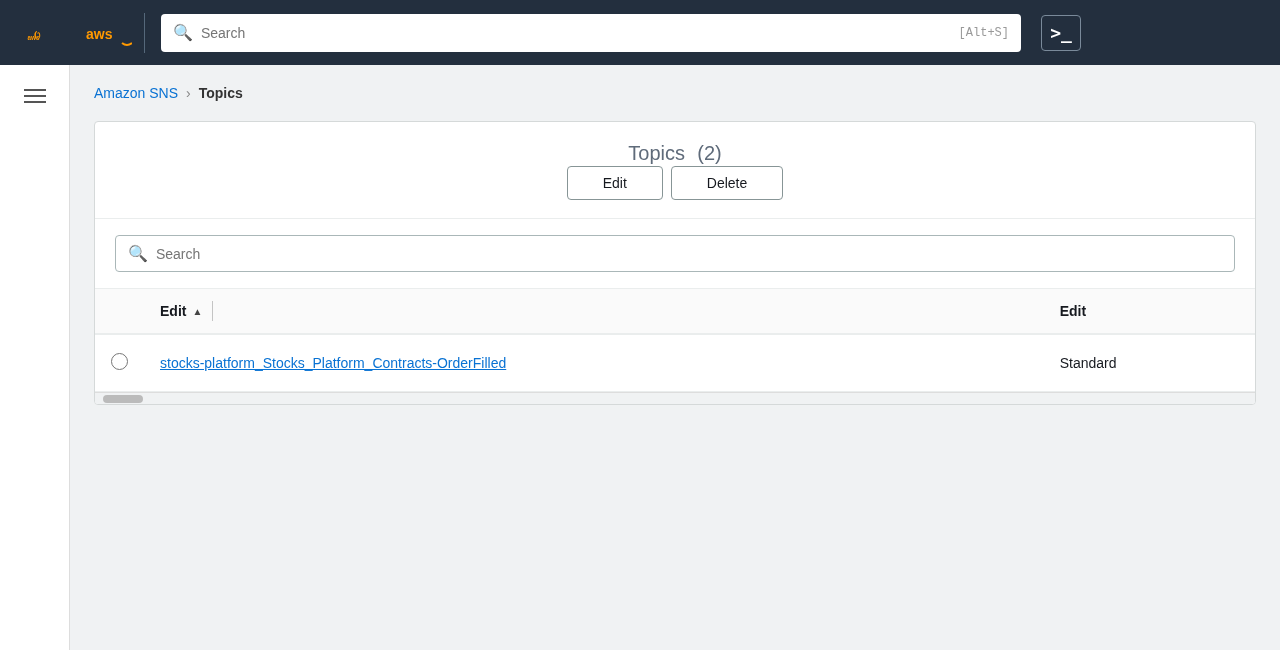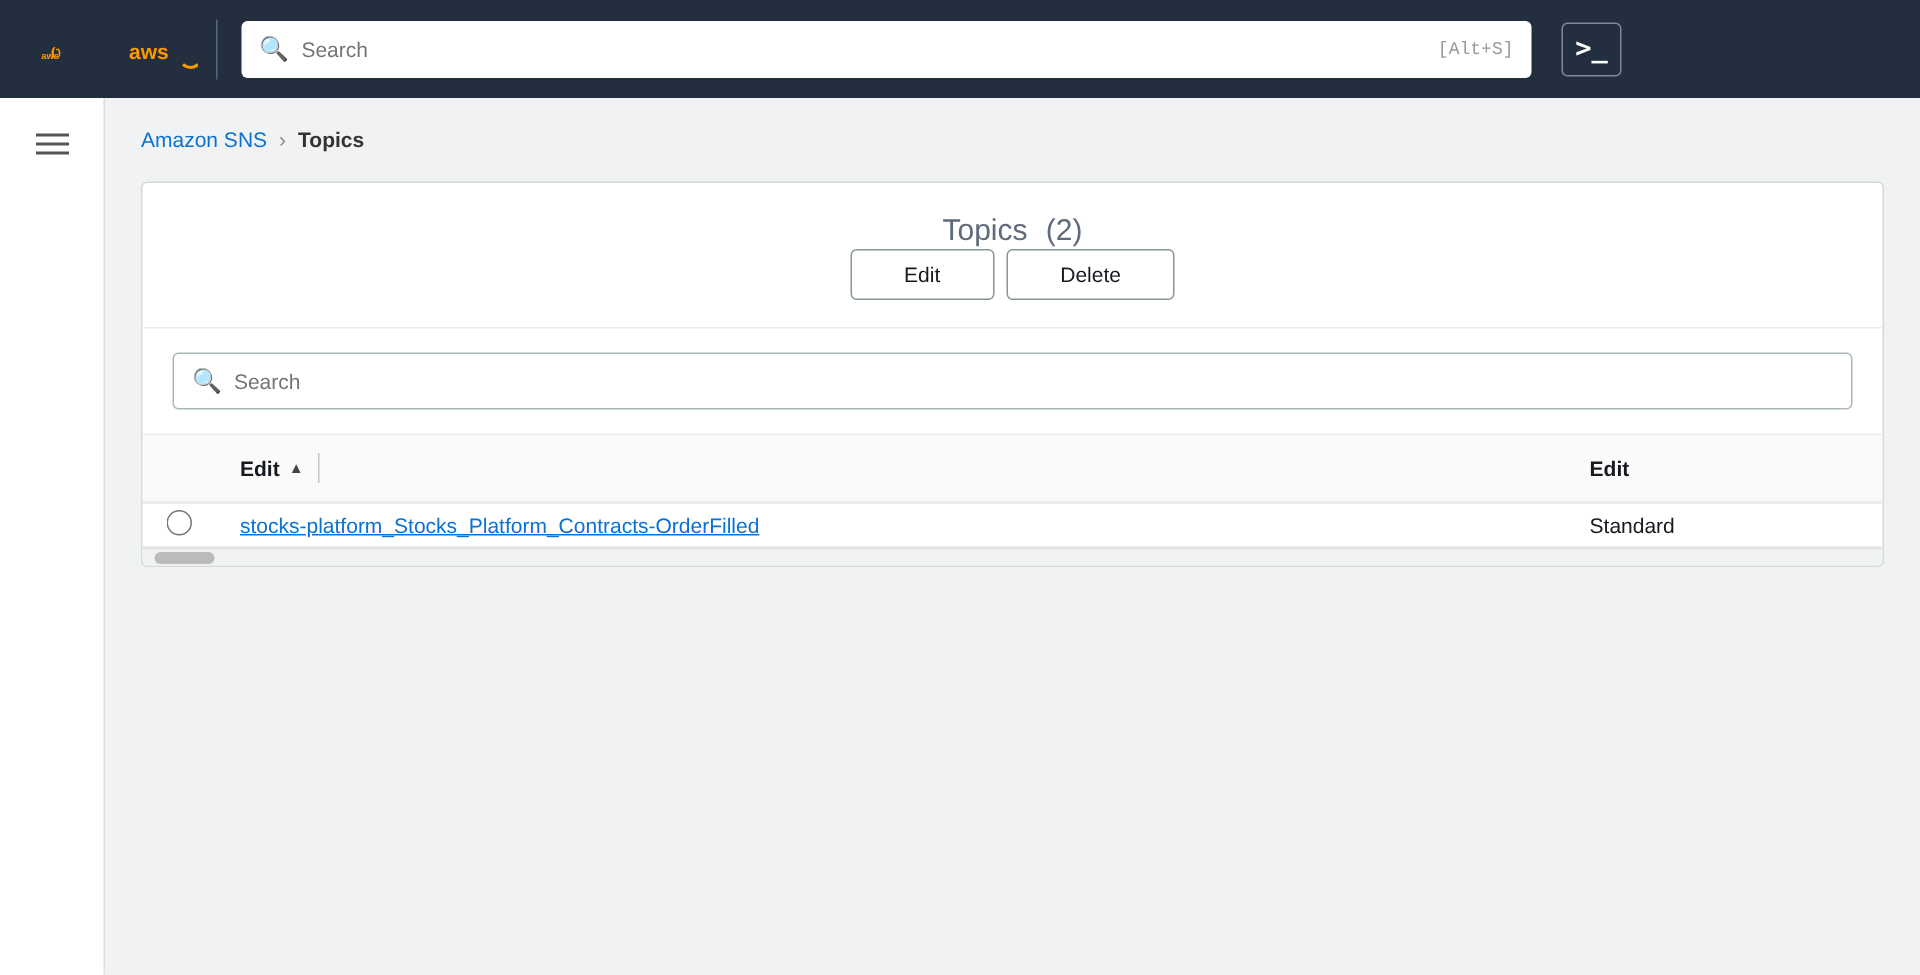--- a/index.html
+++ b/index.html
@@ -233,21 +233,21 @@
       width: 1px;
       height: 20px;
       background: #c4c4c4;
       display: inline-block;
       margin-left: 4px;
     }
     tbody tr {
       border-bottom: 1px solid #eaeded;
     }
     td {
-      padding: 4px 16px;
+      padding: 18px 16px;
       font-size: 14px;
       color: #16191f;
       vertical-align: middle;
     }
     .td-radio { width: 40px; text-align: center; }
     input[type="radio"] {
       width: 17px;
       height: 17px;
       cursor: pointer;
       accent-color: #0972d3;

